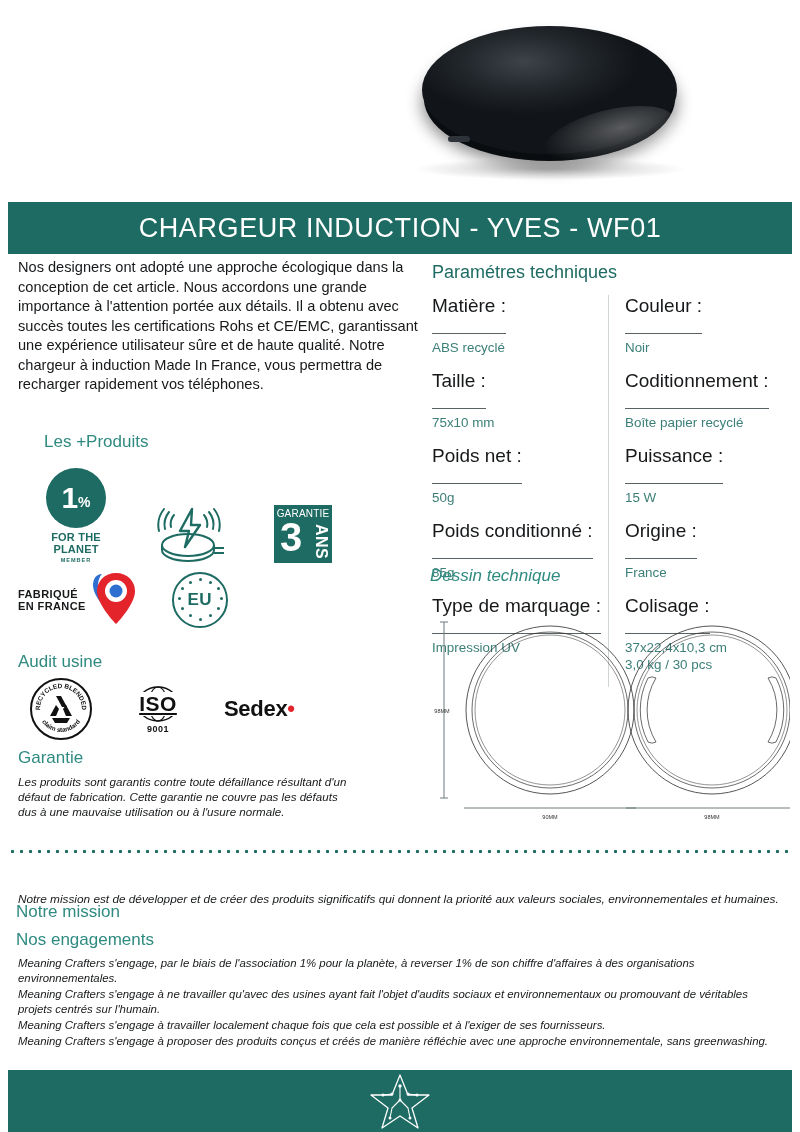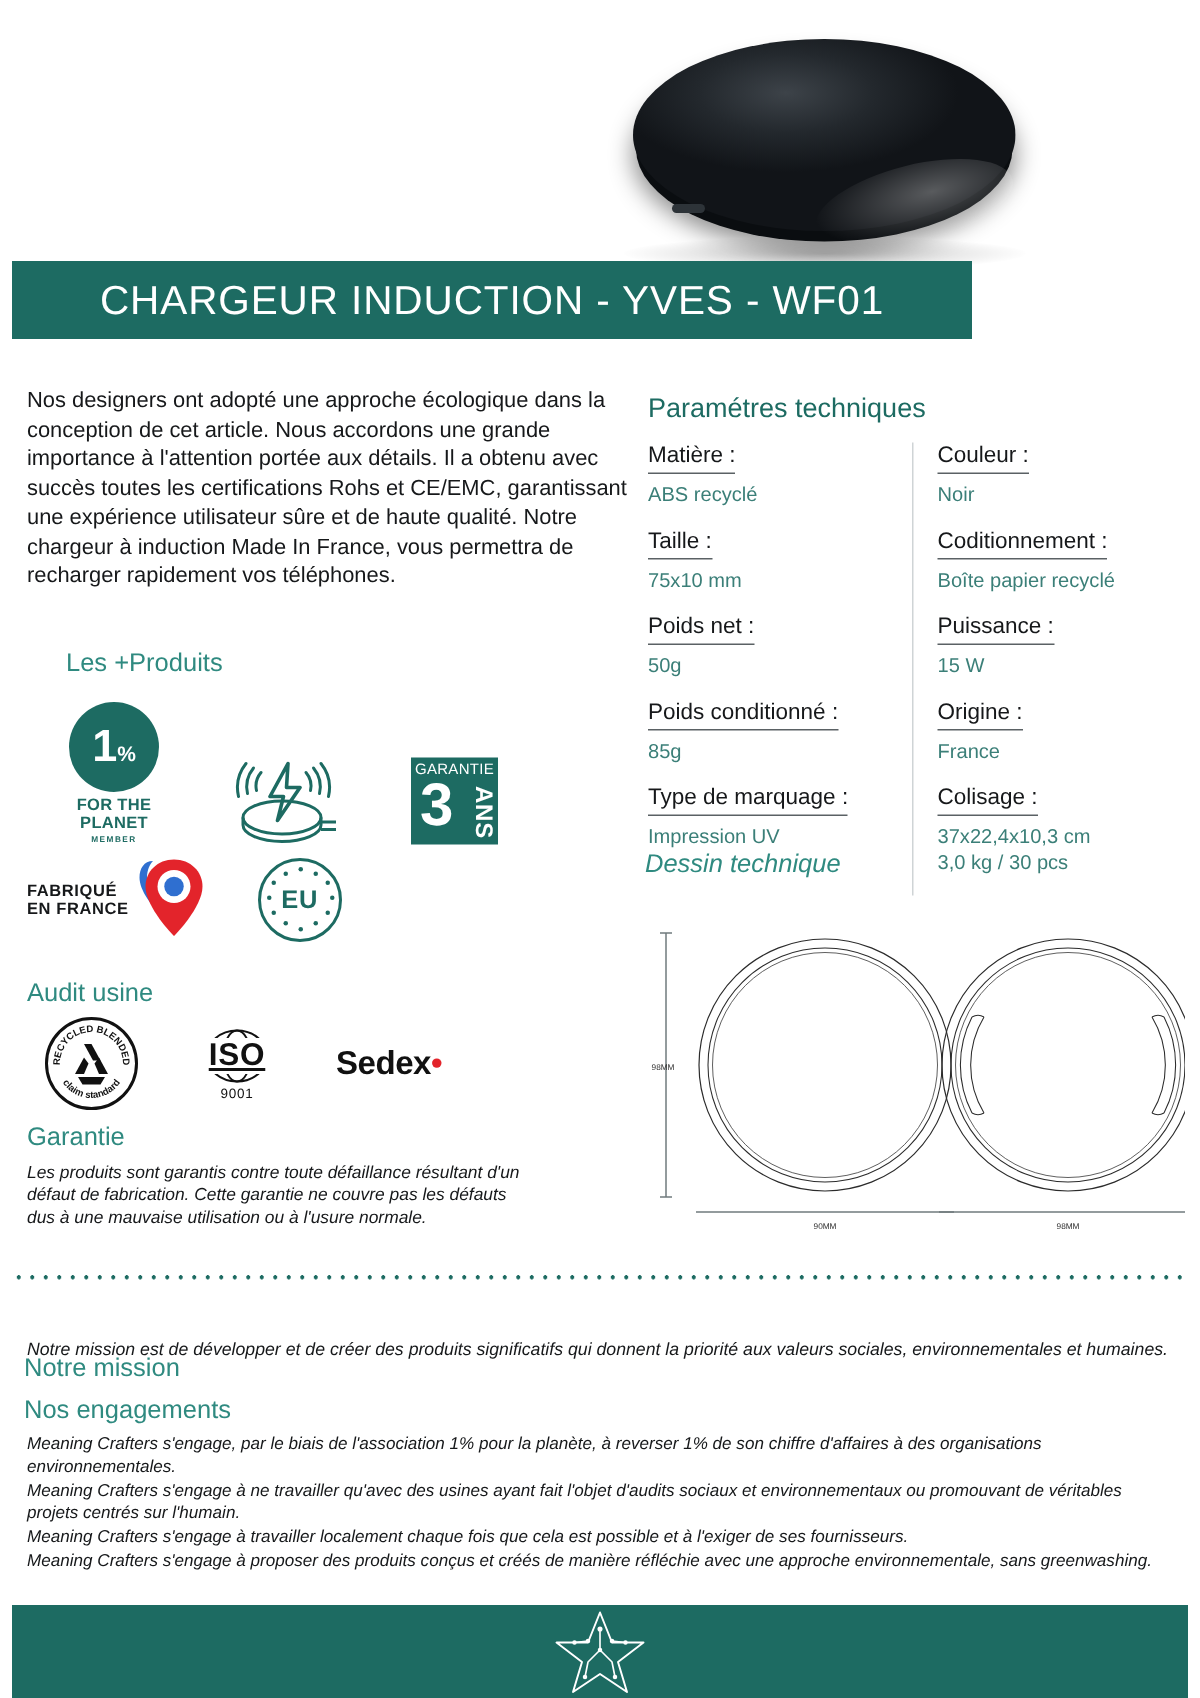--- a/index.html
+++ b/index.html
@@ -45,21 +45,21 @@
     border-radius:3px; background:#2d3338;
   }
   .charger-shadow {
     position:absolute; left:8px; top:150px; width:268px; height:22px;
     border-radius:50%;
     background:radial-gradient(ellipse at 50% 50%, rgba(0,0,0,.24) 0%, rgba(0,0,0,0) 72%);
   }
 
   
   .banner {
-    position:absolute; left:8px; top:174px; width:640px; height:52px;
+    position:absolute; left:8px; top:202px; width:784px; height:52px;
     background:#1d6b62;
     display:flex; align-items:center; justify-content:center;
   }
   .banner h1 {
     color:#ffffff; font-size:27px; font-weight:400; letter-spacing:.6px;
     font-family:"Liberation Sans", sans-serif;
   }
 
   
   .intro {
@@ -72,22 +72,22 @@
     font-size:18px; color:#1d6b62; font-weight:400;
   }
   .params {
     position:absolute; left:432px; top:295px; width:352px;
     display:flex; gap:0;
   }
   .param-col { width:176px; }
   .param-col.right { padding-left:16px; border-left:1px solid #cfd4d6; }
   .param-block { margin-bottom:14px; }
   .param-label {
-    font-size:15px; color:#16181a; display:inline-block;
-    border-bottom:1px solid #5a6164; padding-bottom:3px; margin-bottom:5px;text-align:center;
+    font-size:19px; color:#16181a; display:inline-block;
+    border-bottom:1px solid #5a6164; padding-bottom:16px; margin-bottom:5px;text-align:center;
   }
   .param-value { font-size:13.4px; color:#3b7f78; line-height:17px; }
 
   
   .sec-h {
     position:absolute; font-size:17px; color:#2f8a80; font-weight:400;
   }
 
   
   .badges1 { position:absolute; left:46px; top:468px; display:flex; align-items:flex-end; gap:46px; }
@@ -127,21 +127,21 @@
   .eu-dot { position:absolute; width:3.2px; height:3.2px; border-radius:50%; background:#1d6b62; }
 
   
   .badges3 { position:absolute; left:30px; top:678px; display:flex; align-items:center; gap:40px; }
   .recycle-badge { width:62px; height:62px; border-radius:50%; border:2px solid #111; position:relative; }
   .iso-badge { display:flex; flex-direction:column; align-items:center; }
   .iso-globe {
     width:52px; height:38px; display:flex; align-items:center; justify-content:center;
     font-size:21px; font-weight:700; color:#111; letter-spacing:.5px; position:relative;text-decoration:underline;
   }
-  .iso-9001 { font-size:9px; font-weight:400; color:#111; letter-spacing:.5px; margin-top:1px; }
+  .iso-9001 { font-size:9px; font-weight:700; color:#111; letter-spacing:.5px; margin-top:1px; }
   .sedex { font-size:22px; font-weight:700; color:#111; letter-spacing:-.3px; position:relative; }
   .sedex .dot { color:#e3242b; }
 
   
   .garantie-txt {
     position:absolute; left:18px; top:774px; width:330px;
     font-size:11.6px; line-height:15px; font-style:italic; color:#16181a;
   }
 
   

